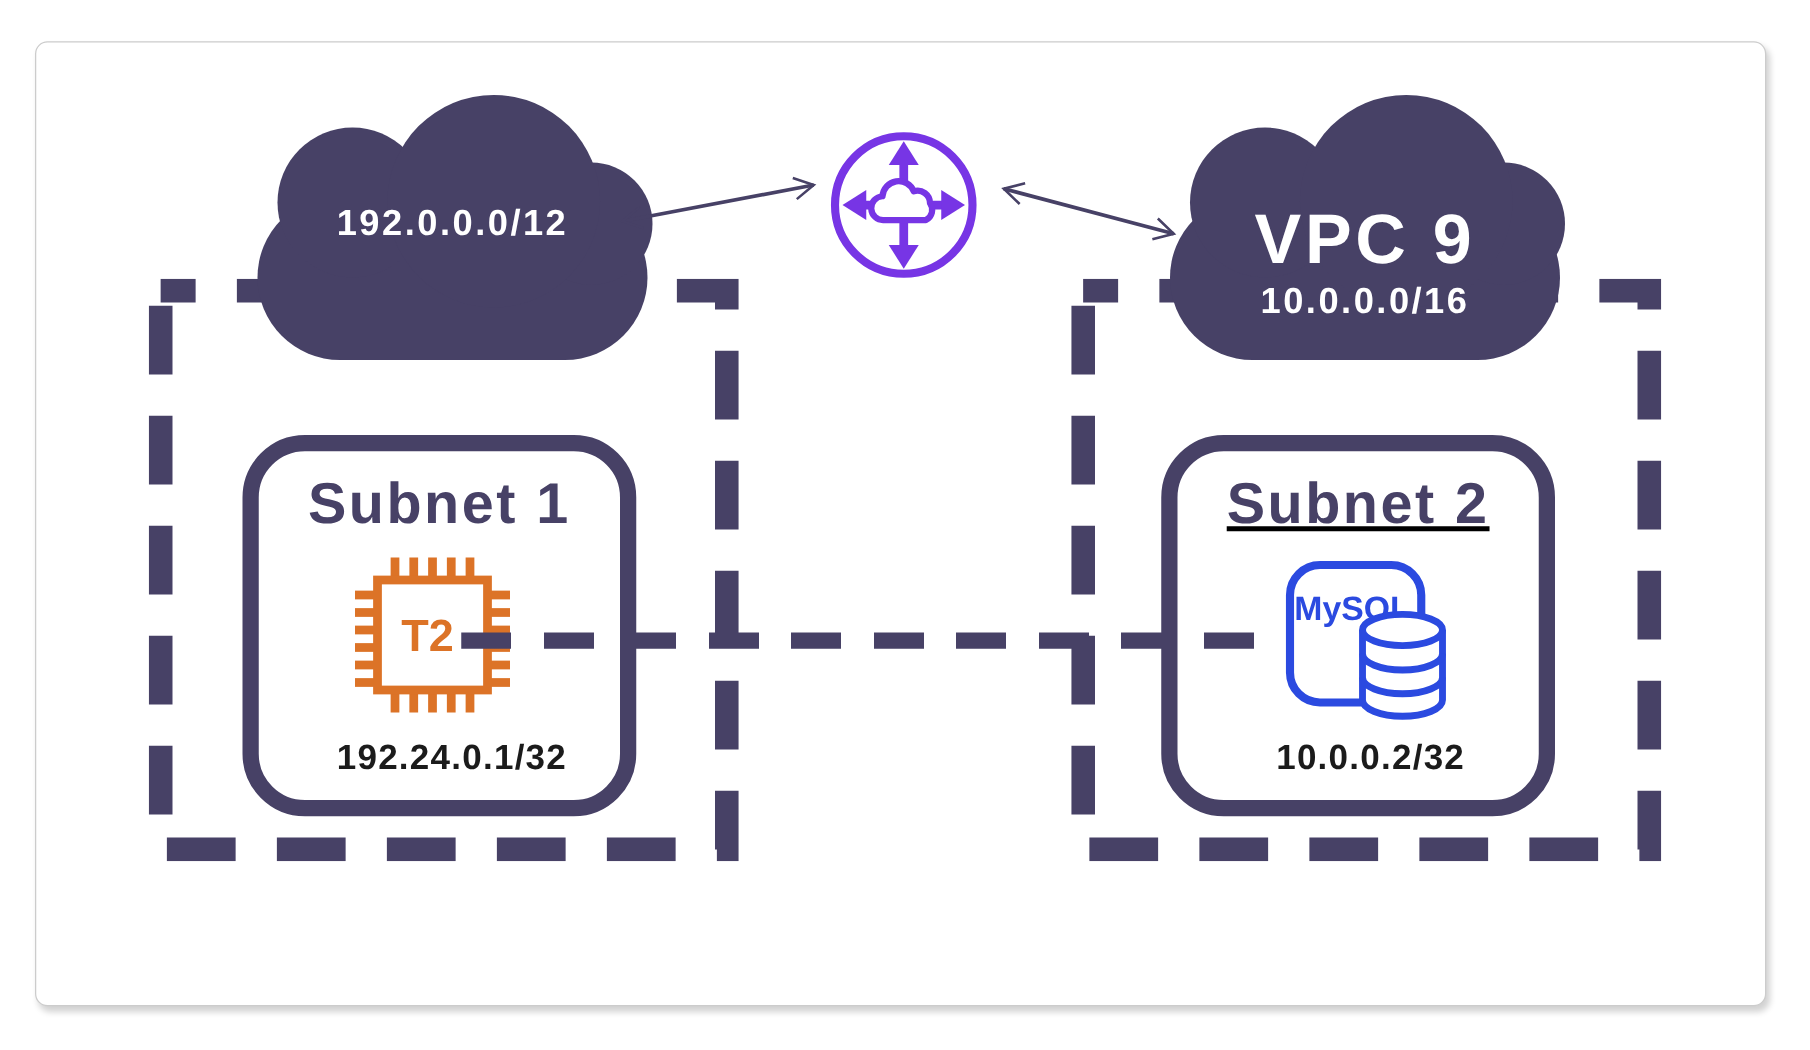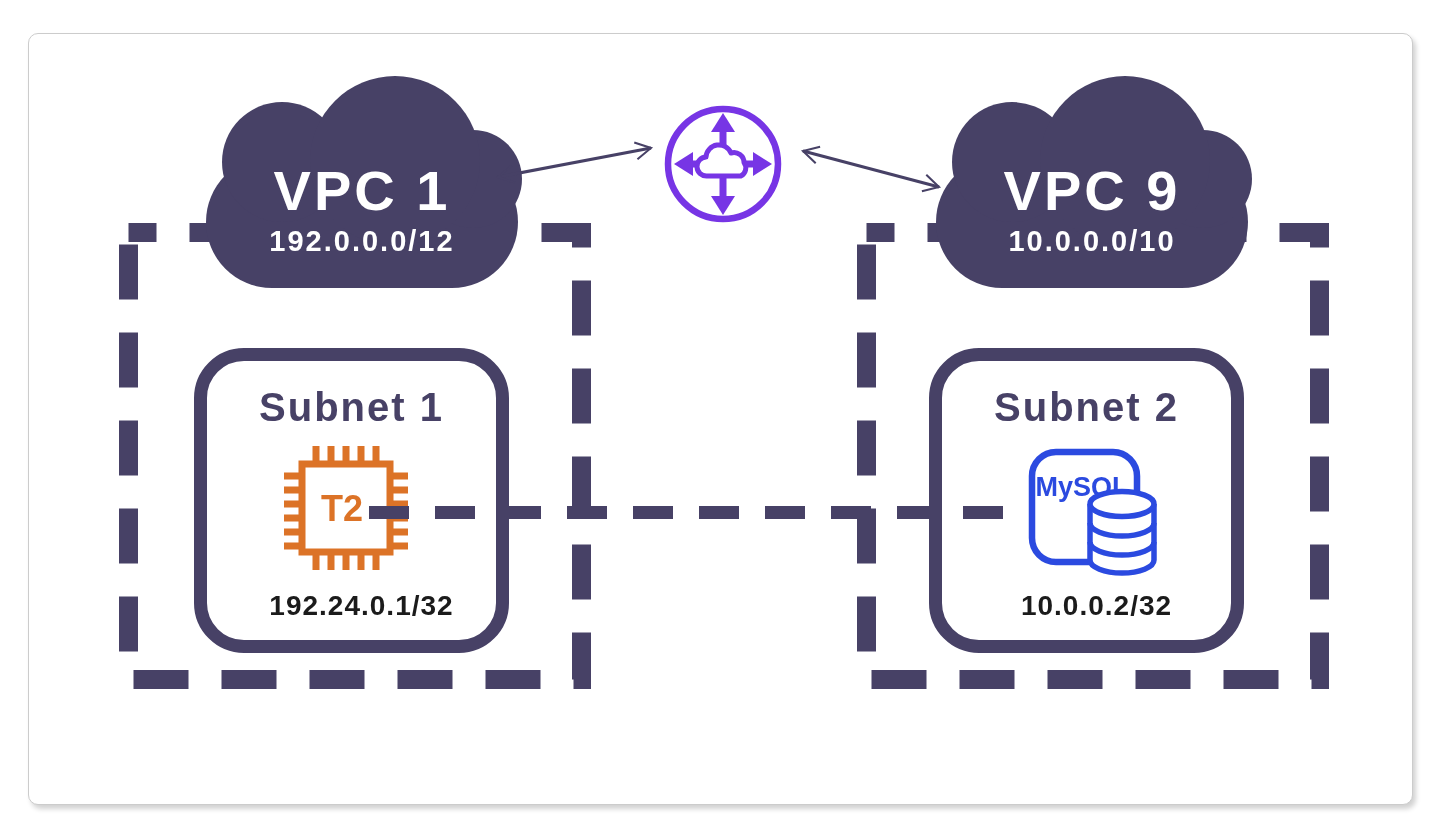--- a/index.html
+++ b/index.html
@@ -34,21 +34,21 @@
     border-radius:50%;right:-4px;top:-26px;}
   .cloud-text{position:relative;z-index:2;padding-top:4px;color:#fff;}
   .cloud-title{font-size:56px;font-weight:600;letter-spacing:3px;line-height:62px;}
   .cloud-cidr{font-size:29px;font-weight:600;letter-spacing:2px;line-height:34px;margin-top:2px;}
 
   
   .subnet{
     position:absolute;width:315px;height:305px;background:#fff;
     border:13px solid var(--navy);border-radius:50px;z-index:2;text-align:center;
   }
-  .subnet-title{margin-top:24px;font-size:40px;font-weight:600;letter-spacing:2px;color:var(--navy);}
+  .subnet-title{margin-top:14px;font-size:46px;font-weight:600;letter-spacing:2px;color:var(--navy);}
   .subnet-ip{position:absolute;left:0;right:0;bottom:18px;font-size:28px;
     font-weight:600;letter-spacing:1px;color:var(--ink);margin-left:20px;}
 
   
   .peer-icon{position:absolute;left:632px;top:68px;width:124px;height:124px;z-index:3;}
   .peer-label{
     position:absolute;left:628px;top:198px;width:132px;z-index:3;
     text-align:center;font-size:23.5px;line-height:36px;font-weight:600;color:var(--ink);
   }
 
@@ -76,30 +76,29 @@
     <rect x="9.5" y="9.5" width="453" height="447" fill="none" stroke="#474166" stroke-width="19" stroke-dasharray="55 33" stroke-dashoffset="27"></rect>
   </svg>
 
   <svg class="boundary" style="left:828px;top:189px;" viewBox="0 0 472 466">
     <rect x="9.5" y="9.5" width="453" height="447" fill="none" stroke="#474166" stroke-width="19" stroke-dasharray="55 33" stroke-dashoffset="27"></rect>
   </svg>
 
   <div class="cloud" style="left:177px;top:122px;">
     <div class="bump"></div>
     <div class="cloud-text">
-      <div class="cloud-title">VPC 1</div>
       <div class="cloud-cidr">192.0.0.0/12</div>
     </div>
   </div>
 
   <div class="cloud" style="left:907px;top:122px;">
     <div class="bump"></div>
     <div class="cloud-text">
       <div class="cloud-title">VPC 9</div>
-      <div class="cloud-cidr">10.0.0.0/10</div>
+      <div class="cloud-cidr">10.0.0.0/16</div>
     </div>
   </div>
 
   <svg class="peer-icon" viewBox="0 0 124 124">
     <circle cx="62" cy="62" r="55" fill="#fff" stroke="#7735E5" stroke-width="6.5"></circle>
     <g stroke="#7735E5" stroke-width="7">
       <line x1="62" y1="52" x2="62" y2="26"></line>
       <line x1="62" y1="72" x2="62" y2="98"></line>
       <line x1="52" y1="62" x2="28" y2="62"></line>
       <line x1="72" y1="62" x2="96" y2="62"></line>
@@ -122,21 +121,21 @@
     </defs>
     <line x1="469" y1="143" x2="622" y2="114" stroke="#474166" stroke-width="3" marker-start="url(#head)" marker-end="url(#head)"></line>
     <line x1="774" y1="117" x2="910" y2="153" stroke="#474166" stroke-width="3" marker-start="url(#head)" marker-end="url(#head)"></line>
   </svg>
 
   <div class="subnet" style="left:165px;top:314px;">
     <div class="subnet-title">Subnet 1</div>
     <div class="subnet-ip">192.24.0.1/32</div>
   </div>
 
-  <div class="subnet" style="left:900px;top:314px;">
+  <div class="subnet" style="left:900px;top:314px;text-decoration:underline;">
     <div class="subnet-title">Subnet 2</div>
     <div class="subnet-ip">10.0.0.2/32</div>
   </div>
 
   <svg class="t2-icon" viewBox="0 0 140 140">
     <g fill="#DC7327">
       <rect x="36.5" y="8" width="7" height="18"></rect>
         <rect x="51.5" y="8" width="7" height="18"></rect>
       <rect x="66.5" y="8" width="7" height="18"></rect>
         <rect x="81.5" y="8" width="7" height="18"></rect>

